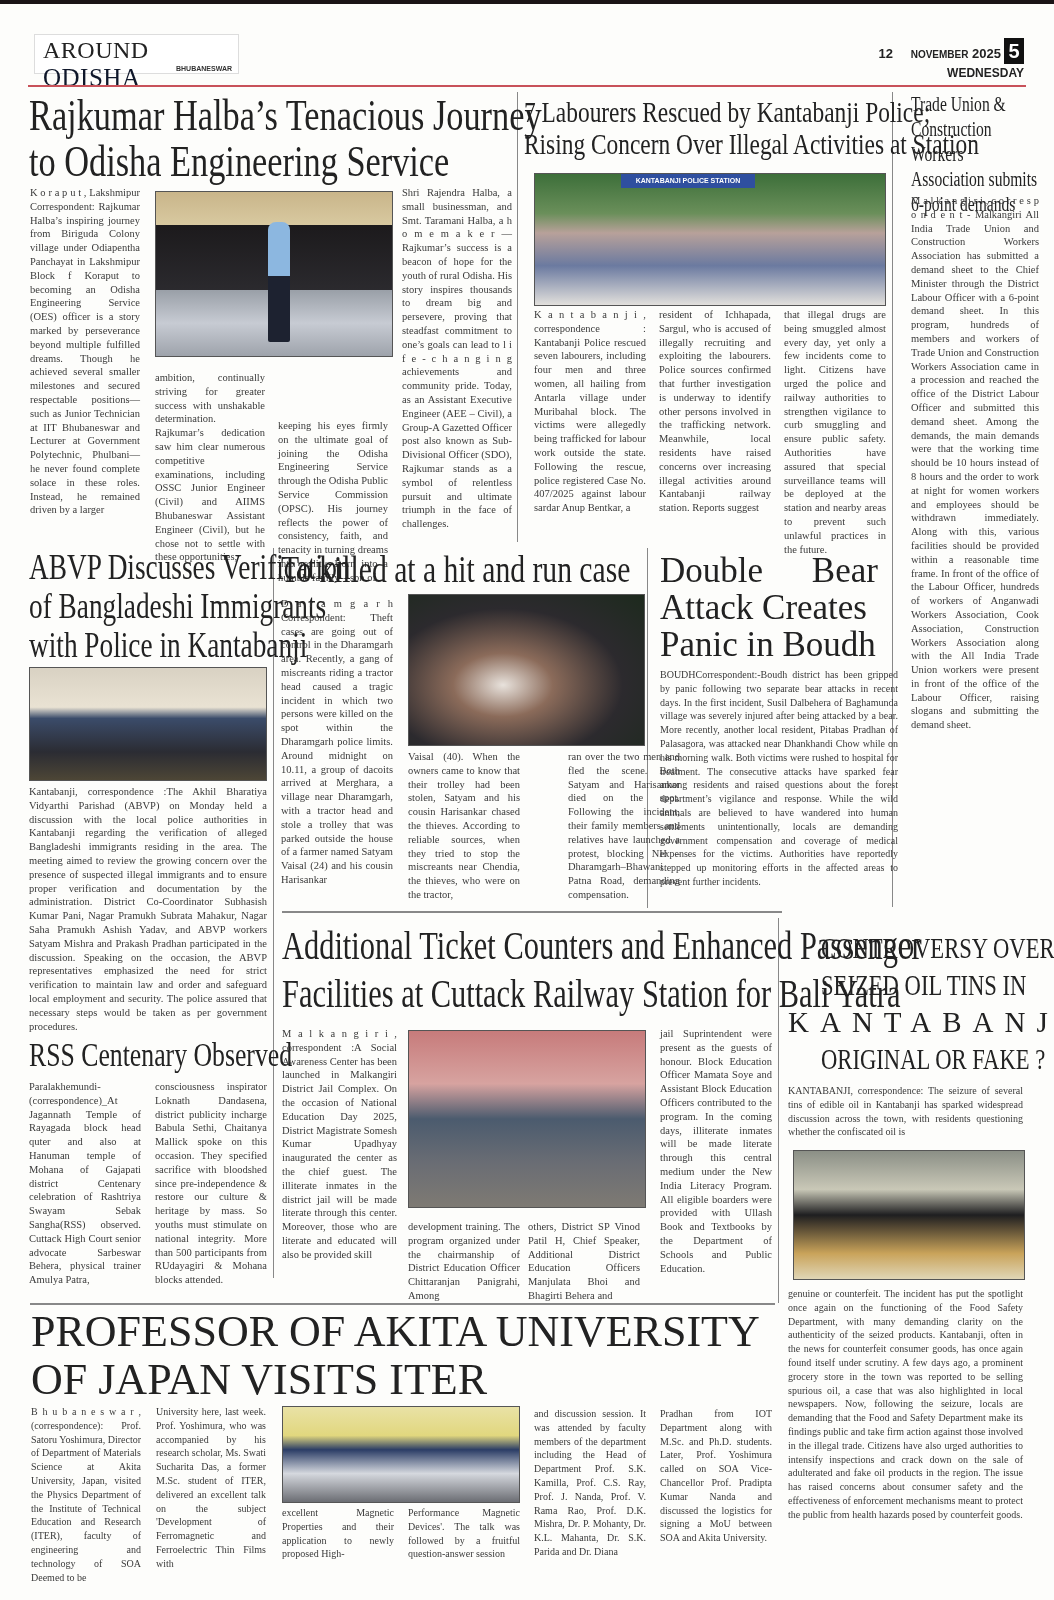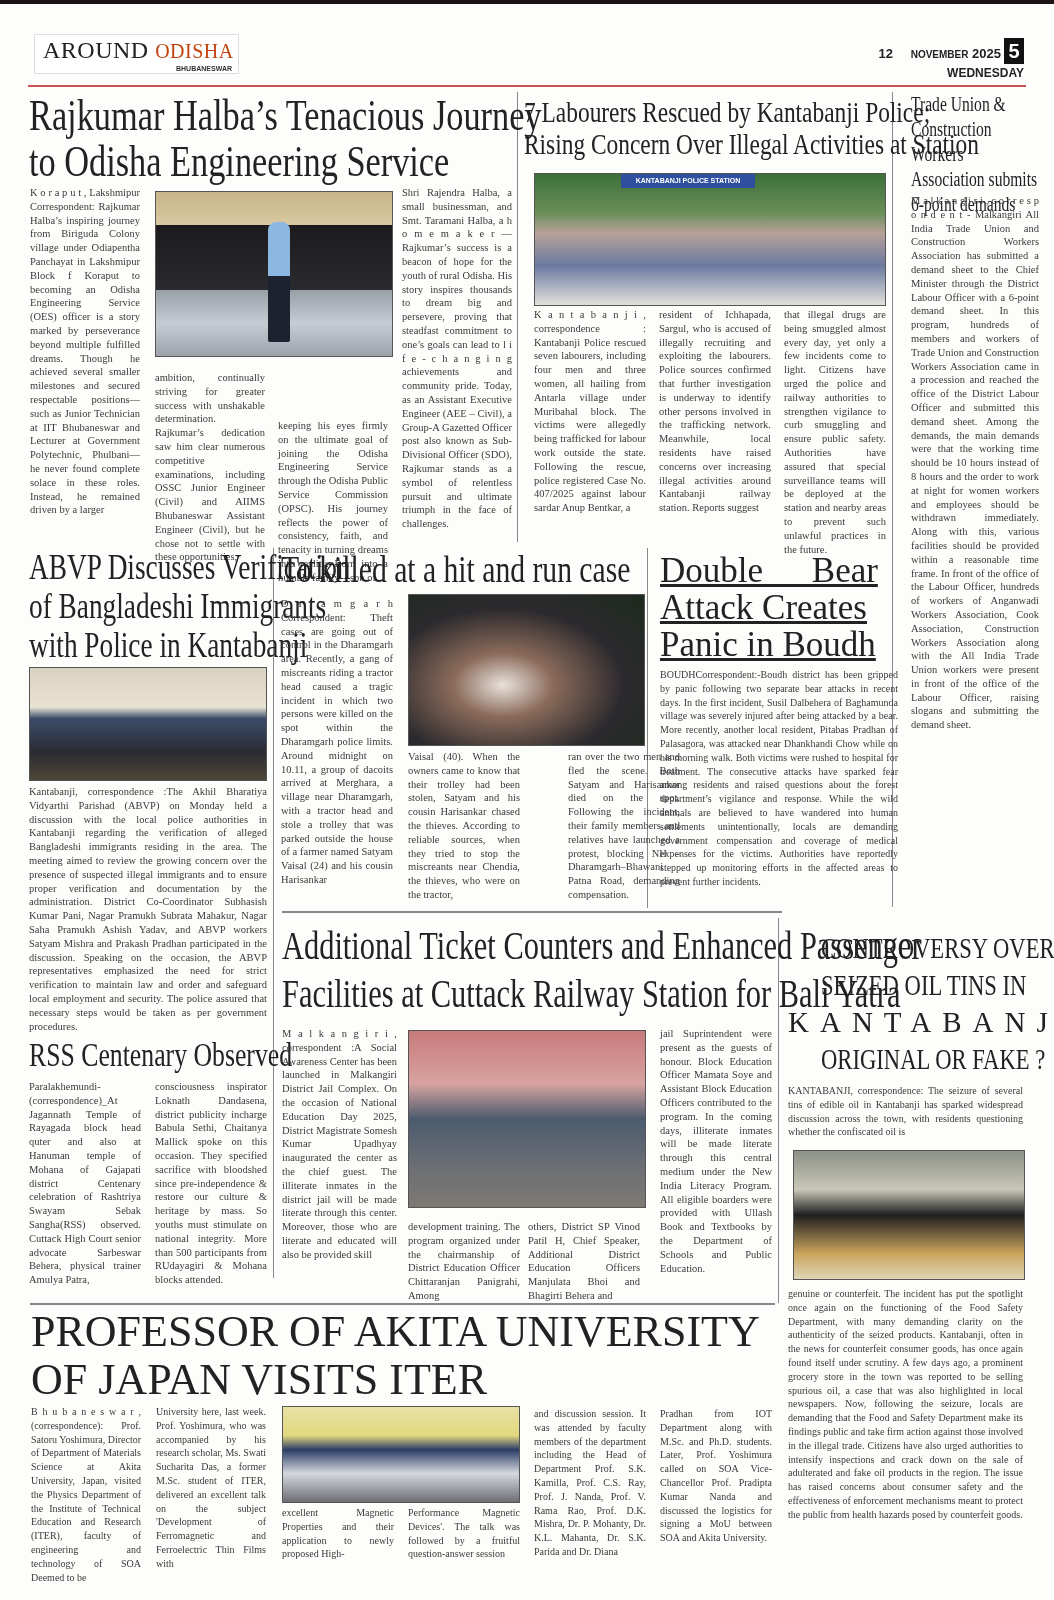--- a/index.html
+++ b/index.html
@@ -1,21 +1,21 @@
 <!DOCTYPE html>
 <html><head>
 <meta charset="utf-8">
 <style>
   * { box-sizing: border-box; margin: 0; padding: 0; }
   html, body { width: 1054px; height: 1600px; background: #fdfdfb; overflow: hidden; }
   body { position: relative; font-family: "Liberation Serif", "DejaVu Serif", serif; color: #2a2a2a; }
   .topbar { position: absolute; left: 0; top: 0; width: 1054px; height: 4px; background: #1a1416; }
   .masthead-logo { position: absolute; left: 34px; top: 34px; width: 205px; height: 40px; border: 1px solid #ddd; background: #fff; }
   .logo-around { position: absolute; left: 8px; top: 2px; font-size: 24px; color: #222; letter-spacing: 0.5px; font-family: "Liberation Serif", serif; }
-  .logo-around .odisha { color: #c2410c; font-size: 20px; }
+  .logo-around .odisha { color: #0f172a; font-size: 25px; }
   .logo-sub { position: absolute; right: 6px; bottom: 1px; font-size: 7px; font-weight: bold; font-family: "Liberation Sans", sans-serif; color: #333; }
   .dateline { position: absolute; right: 53px; top: 46px; font-family: "Liberation Sans", sans-serif; font-weight: bold; font-size: 13px; color: #222; }
   .dateline .sc { font-size: 10px; padding-left: 14px; }
   .pagenum { position: absolute; right: 30px; top: 38px; width: 20px; height: 26px; background: #111; color: #fff; font-family: "Liberation Sans", sans-serif; font-weight: bold; font-size: 20px; text-align: center; line-height: 26px; }
   .dayline { position: absolute; right: 30px; top: 66px; font-family: "Liberation Sans", sans-serif; font-weight: bold; font-size: 12px; color: #222; }
   .redrule { position: absolute; left: 28px; top: 85px; width: 998px; height: 2px; background: #c8525a; }
   .vrule { position: absolute; width: 1px; background: #888; }
   .hrule { position: absolute; height: 2px; background: #888; }
   .hl { position: absolute; font-family: "Liberation Serif", serif; color: #222; line-height: 1.05; transform-origin: left top; }
   .cond { transform: scaleX(0.78); }
@@ -105,21 +105,21 @@
 
 <div>
   <div class="hl cond" style="left:281px;top:550px;font-size:38px;white-space:nowrap;">To killed at a hit and run case</div>
   <div class="photo ph-d" style="left:408px;top:594px;width:237px;height:152px;"></div>
   <div class="body" style="left:281px;top:597px;width:112px;">D a r a m g a r h Correspondent: Theft cases are going out of control in the Dharamgarh area. Recently, a gang of miscreants riding a tractor head caused a tragic incident in which two persons were killed on the spot within the Dharamgarh police limits. Around midnight on 10.11, a group of dacoits arrived at Merghara, a village near Dharamgarh, with a tractor head and stole a trolley that was parked outside the house of a farmer named Satyam Vaisal (24) and his cousin Harisankar</div>
   <div class="body" style="left:408px;top:750px;width:112px;">Vaisal (40). When the owners came to know that their trolley had been stolen, Satyam and his cousin Harisankar chased the thieves. According to reliable sources, when they tried to stop the miscreants near Chendia, the thieves, who were on the tractor,</div>
   <div class="body" style="left:555px;top:750px;width:112px;margin-left:13px;">ran over the two men and fled the scene. Both Satyam and Harisankar died on the spot. Following the incident, their family members and relatives have launched a protest, blocking NH – Dharamgarh–Bhawani Patna Road, demanding compensation.</div>
 </div>
 
 <div>
-  <div class="hl" style="left:660px;top:552px;width:236px;font-size:35px;line-height:37px;text-decoration:underline;">
+  <div class="hl" style="left:660px;top:552px;width:236px;font-size:35px;line-height:37px;">
     <div style="word-spacing:40px;">Double Bear</div>
     <div>Attack Creates</div>
     <div>Panic in Boudh</div>
   </div>
   <div class="body" style="left:660px;top:668px;width:238px;font-size:10px;">BOUDHCorrespondent:-Boudh district has been gripped by panic following two separate bear attacks in recent days. In the first incident, Susil Dalbehera of Baghamunda village was severely injured after being attacked by a bear. More recently, another local resident, Pitabas Pradhan of Palasagora, was attacked near Dhankhandi Chow while on his morning walk. Both victims were rushed to hospital for treatment. The consecutive attacks have sparked fear among residents and raised questions about the forest department’s vigilance and response. While the wild animals are believed to have wandered into human settlements unintentionally, locals are demanding government compensation and coverage of medical expenses for the victims. Authorities have reportedly stepped up monitoring efforts in the affected areas to prevent further incidents.</div>
 </div>
 
 <div>
   <div class="hl cond" style="left:282px;top:922px;font-size:39px;line-height:48px;white-space:nowrap;">
     <div>Additional Ticket Counters and Enhanced Passenger</div>

